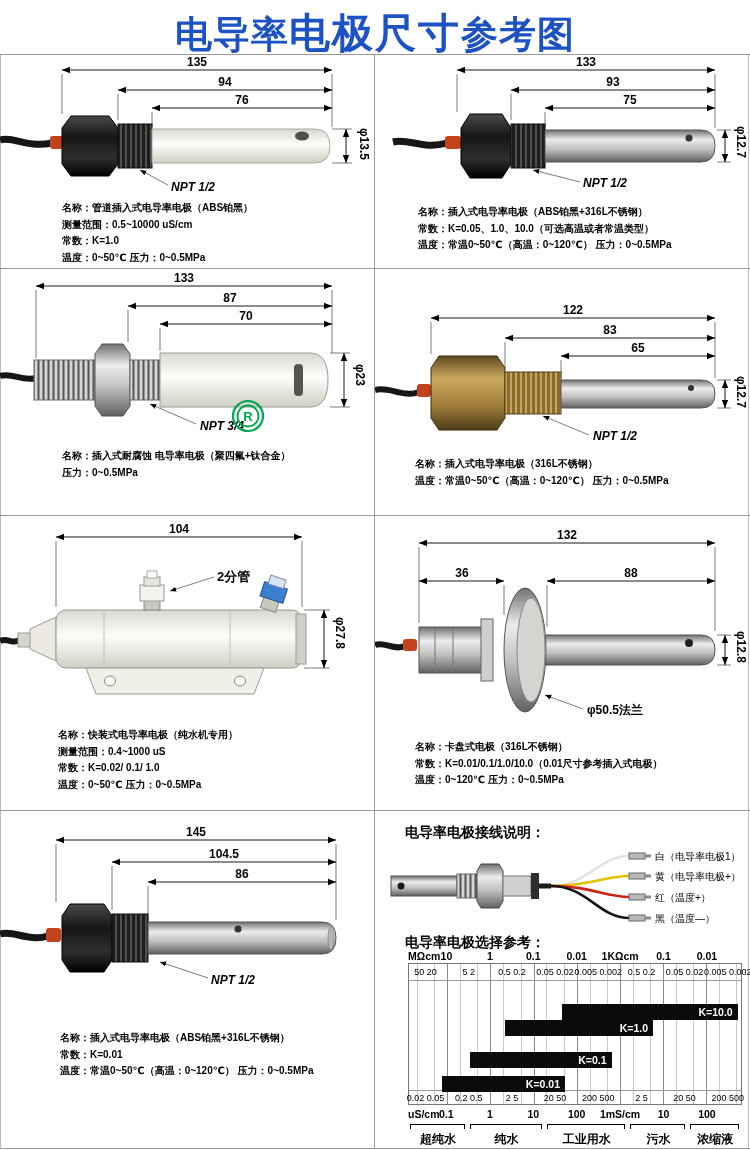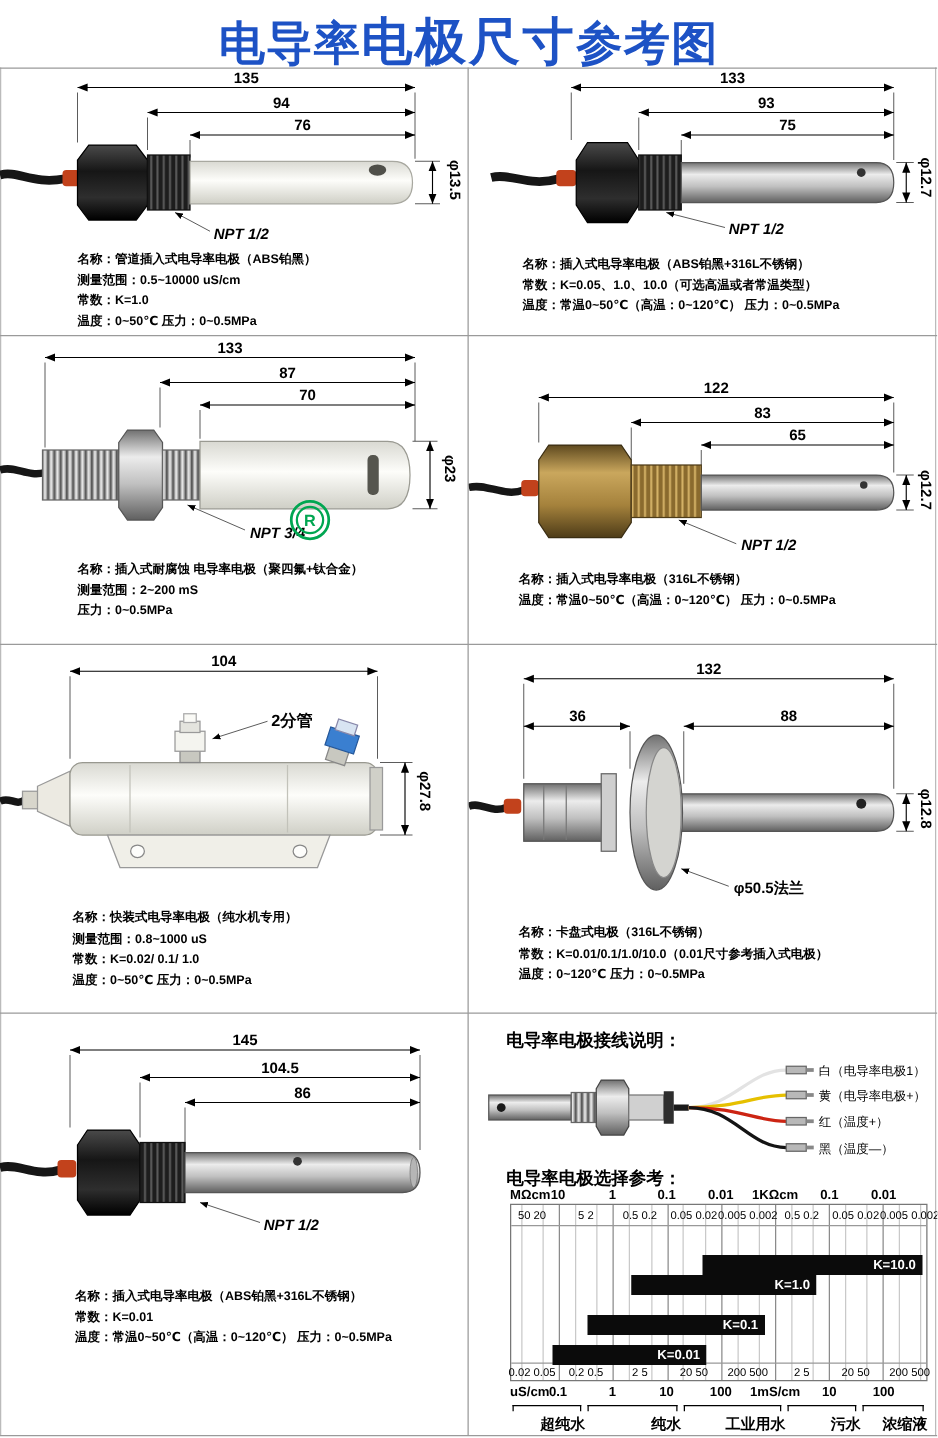--- a/index.html
+++ b/index.html
@@ -26,21 +26,21 @@
   .ctick{position:absolute;top:0;font-size:10.5px;font-weight:700;transform:translateX(-50%);white-space:nowrap}
   .ctick.unit{transform:none}
   .ctick.btm{top:158px}
   .cgrid{position:absolute;left:0;top:13px;width:100%;height:142px;border:1px solid #777;background:#fff}
   .vl{position:absolute;top:0;height:100%;width:1px;background:#c9c9c9}
   .vl.major{background:#8b8b8b}
   .hl{position:absolute;left:0;width:100%;height:1px;background:#999}
   .cmin{position:absolute;font-size:9px;transform:translateX(-50%);white-space:nowrap}
   .cbar{position:absolute;height:16px;background:#0b0b0b;color:#fff;font-size:10.5px;font-weight:700;text-align:right;padding-right:5px;line-height:16px}
   .wbr{position:absolute;top:174px;height:5px;border:1px solid #000;border-bottom:none}
-  .wlb{position:absolute;top:181px;text-align:right;font-size:12px;font-weight:700;white-space:nowrap}
+  .wlb{position:absolute;top:181px;text-align:center;font-size:12px;font-weight:700;white-space:nowrap}
 </style>
 </head>
 <body>
 
 <svg width="0" height="0" style="position:absolute" aria-hidden="true">
   <defs>
     <marker id="ar" viewBox="0 0 10 10" refX="10" refY="5" markerWidth="9" markerHeight="9" orient="auto-start-reverse">
       <path d="M0,1 L10,5 L0,9 z" fill="#000"></path>
     </marker>
     <linearGradient id="gBlack" x1="0" y1="0" x2="0" y2="1">
@@ -212,21 +212,20 @@
         <text class="lbl" x="200" y="162">NPT 3/4</text>
       </g>
       <g>
         <circle cx="248" cy="148" r="15" fill="none" stroke="#00a651" stroke-width="2.2"></circle>
         <circle cx="248" cy="148" r="10.5" fill="none" stroke="#00a651" stroke-width="1.8"></circle>
         <text x="248" y="153" text-anchor="middle" font-size="13" font-weight="bold" fill="#00a651">R</text>
       </g>
     </svg>
     <div class="specs" style="left:62px;top:180px">
       <div>名称：插入式耐腐蚀 电导率电极（聚四氟+钛合金）</div>
-      <div>测量范围：2~200 mS</div>
       <div>压力：0~0.5MPa</div>
     </div>
   </section>
 
   <section class="panel" style="left:375px;top:268px;width:375px;height:247px">
     <svg class="draw" width="375" height="190">
       <g>
         <line class="xl" x1="56" y1="54" x2="56" y2="86"></line>
         <line class="xl" x1="130" y1="74" x2="130" y2="100"></line>
         <line class="xl" x1="186" y1="92" x2="186" y2="110"></line>
@@ -301,21 +300,21 @@
       </g>
       <g>
         <line class="xl" x1="304" y1="95" x2="330" y2="95"></line>
         <line class="xl" x1="304" y1="153" x2="330" y2="153"></line>
         <line class="dl" x1="324" y1="95" x2="324" y2="153" marker-start="url(#ar)" marker-end="url(#ar)"></line>
         <text class="dim-text" transform="translate(336,102) rotate(90)">φ27.8</text>
       </g>
     </svg>
     <div class="specs" style="left:58px;top:212px">
       <div>名称：快装式电导率电极（纯水机专用）</div>
-      <div>测量范围：0.8~1000 uS</div>
+      <div>测量范围：0.4~1000 uS</div>
       <div>常数：K=0.02/ 0.1/ 1.0</div>
       <div>温度：0~50℃  压力：0~0.5MPa</div>
     </div>
   </section>
 
   <section class="panel" style="left:375px;top:515px;width:375px;height:295px">
     <svg class="draw" width="375" height="218">
       <g>
         <line class="xl" x1="44" y1="32" x2="44" y2="108"></line>
         <line class="xl" x1="340" y1="32" x2="340" y2="116"></line>

